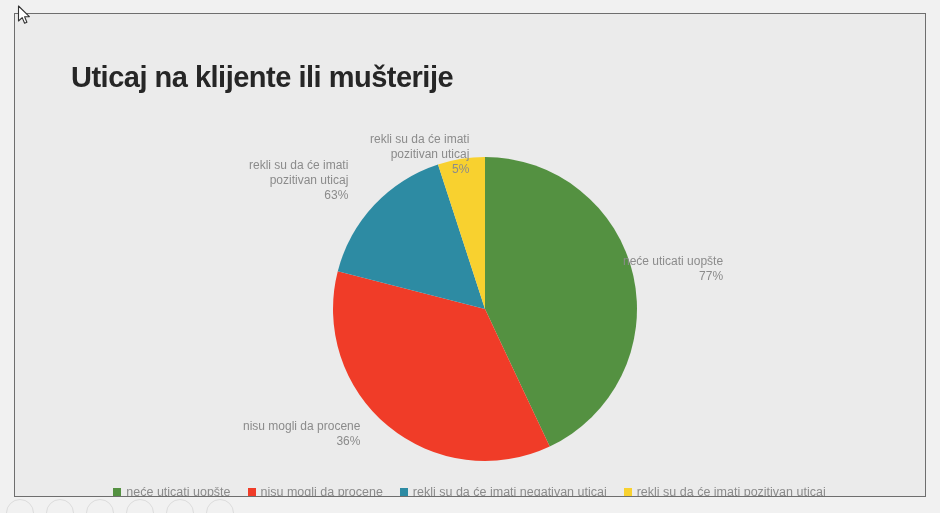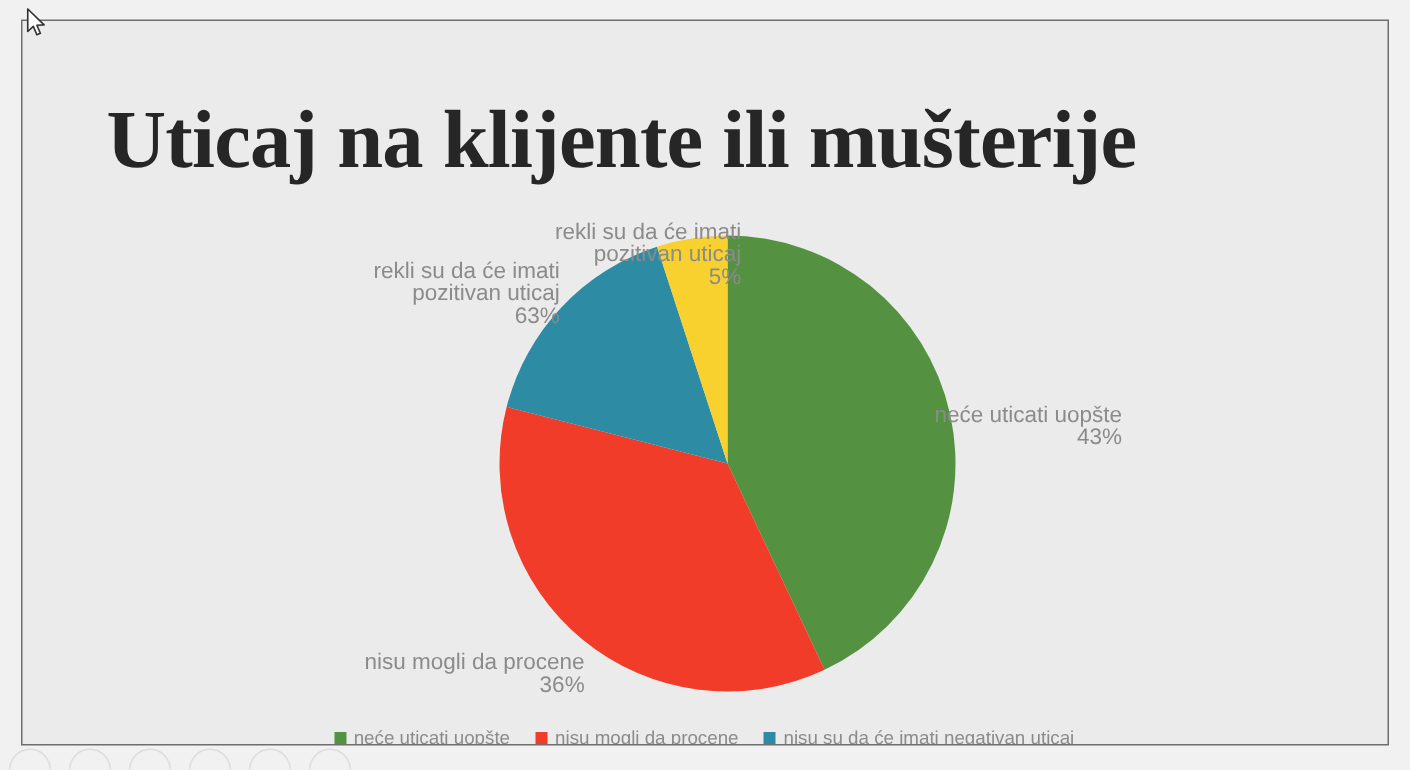--- a/index.html
+++ b/index.html
@@ -35,26 +35,26 @@
     border: 1.5px solid #6e6e6e;
     box-sizing: border-box;
     overflow: hidden;
   }
 
   
   #slide-title {
     position: absolute;
     left: 56px;
     top: 47px;
-    font-size: 55px;
+    font-size: 29px;
     font-weight: bold;
     color: #262626;
     letter-spacing: -0.5px;
     white-space: nowrap;
-    font-family: Liberation Serif, serif;
+    font-family: Liberation Sans, sans-serif;
   }
 
   
   #chart-area {
     position: absolute;
     left: 0; top: 0;
     width: 909px;
     height: 481px;
   }
 
@@ -62,26 +62,25 @@
     position: absolute;
     left: 310px;
     top: 135px;
     width: 320px;
     height: 320px;
   }
 
   .pie-label {
     position: absolute;
     color: #8b8b8b;
-    font-size: 15px;
+    font-size: 12px;
     line-height: 15px;
     text-align: center;
     white-space: nowrap;
     font-family: "Liberation Sans", sans-serif;
-    margin-top: 15px;
   }
   .pie-label .pct { display: block; text-align: right; }
 
   #label-green   { left: 608px; top: 240px; text-align: left; }
   #label-red     { left: 228px; top: 405px; }
   #label-blue    { left: 234px; top: 144px; }
   #label-yellow  { left: 355px; top: 118px; }
 
   
   #chart-legend {
@@ -158,21 +157,21 @@
       <g id="pie-slices">
           <path d="M 160 160 L 160.00 8.00 A 152 152 0 0 1 224.72 297.53 Z" fill="#549141"></path>
           <path d="M 160 160 L 224.72 297.53 A 152 152 0 0 1 12.78 122.20 Z" fill="#f03c28"></path>
           <path d="M 160 160 L 12.78 122.20 A 152 152 0 0 1 113.03 15.44 Z" fill="#2d8ba3"></path>
           <path d="M 160 160 L 113.03 15.44 A 152 152 0 0 1 160.00 8.00 Z" fill="#f8d12f"></path>
         </g>
     </svg>
 
     <div class="pie-label" id="label-green">
       <span>neće uticati uopšte</span>
-      <span class="pct">43%</span>
+      <span class="pct">77%</span>
     </div>
 
     <div class="pie-label" id="label-red">
       <span>nisu mogli da procene</span>
       <span class="pct">36%</span>
     </div>
 
     <div class="pie-label" id="label-blue">
       <span>rekli su da će imati</span>
       <span class="pct">pozitivan uticaj</span>
@@ -189,21 +188,25 @@
         <div class="legend-item">
           <span class="legend-swatch" style="background: rgb(84, 145, 65);"></span>
           <span class="legend-text">neće uticati uopšte</span>
         </div>
         <div class="legend-item">
           <span class="legend-swatch" style="background: rgb(240, 60, 40);"></span>
           <span class="legend-text">nisu mogli da procene</span>
         </div>
         <div class="legend-item">
           <span class="legend-swatch" style="background: rgb(45, 139, 163);"></span>
-          <span class="legend-text">nisu su da će imati negativan uticaj</span>
+          <span class="legend-text">rekli su da će imati negativan uticaj</span>
+        </div>
+        <div class="legend-item">
+          <span class="legend-swatch" style="background: rgb(248, 209, 47);"></span>
+          <span class="legend-text">rekli su da će imati pozitivan uticaj</span>
         </div>
       </div>
 
   </div>
 </div>
 
 <div id="bottom-strip">
   <div class="ghost-circle"></div>
   <div class="ghost-circle"></div>
   <div class="ghost-circle"></div>

